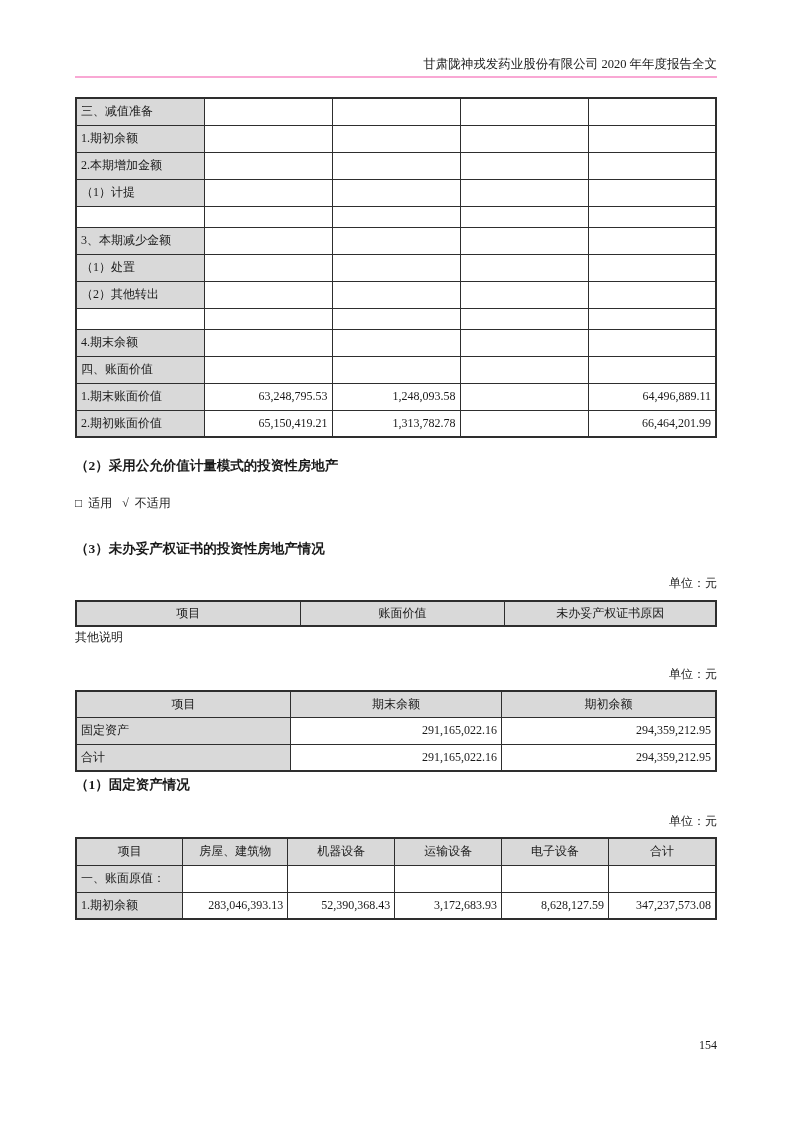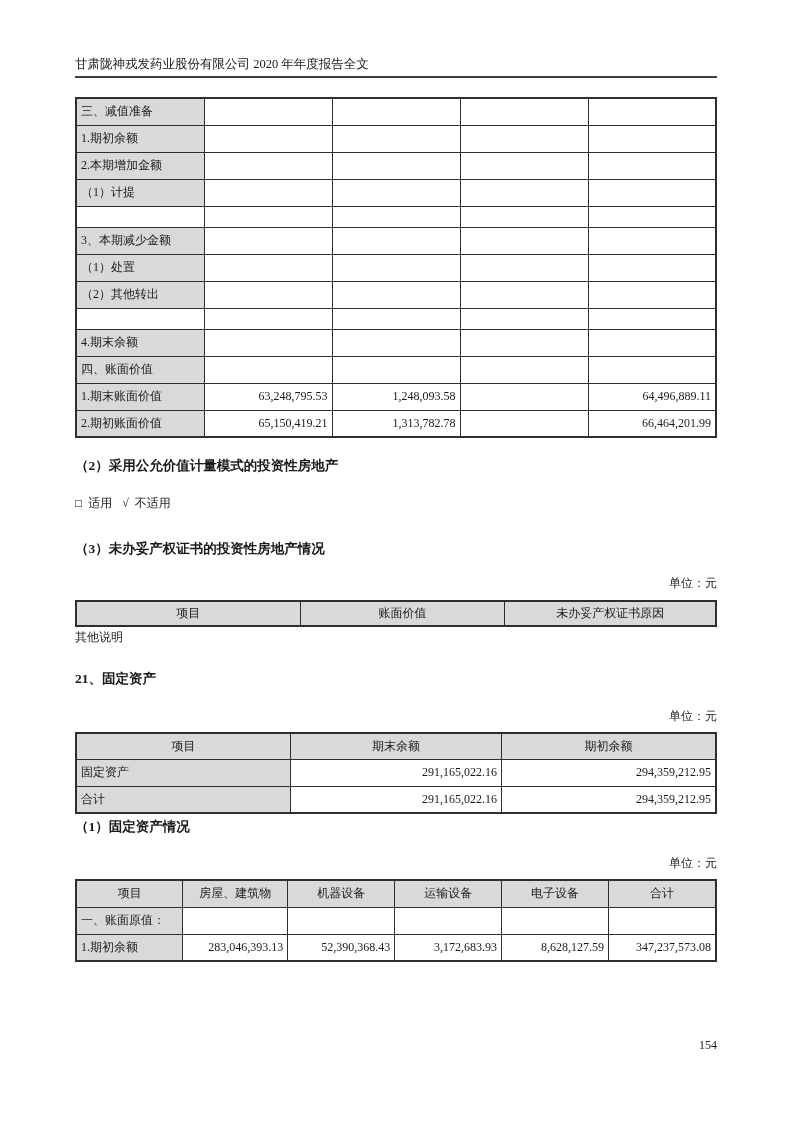--- a/index.html
+++ b/index.html
@@ -4,22 +4,22 @@
 <style>
   * { margin:0; padding:0; box-sizing:border-box; }
   html,body { background:#ffffff; }
   .page {
     position:relative; width:793px; height:1122px; background:#ffffff;
     font-family:"Liberation Serif","DejaVu Serif",serif; color:#1a1a1a;
     overflow:hidden;
   }
   .content { margin:0 76px 0 75px; width:642px; }
   .page-header {
-    padding-top:57px; padding-bottom:4px; 
-    font-size:12.5px; line-height:15px; border-bottom:2px solid #404040;
+    padding-top:57px; padding-bottom:4px; text-align:right;
+    font-size:12.5px; line-height:15px; border-bottom:2px solid #f9a8d4;
   }
   table.t {
     width:100%; border-collapse:collapse; table-layout:fixed;
     font-size:12px; border:2px solid #2e2e2e;padding-left:24px;
   }
   table.t td {
     border:1px solid #2e2e2e; height:27px; padding:0 4px;
     overflow:hidden; white-space:nowrap; vertical-align:middle;
   }
   .t1 { margin-top:19px; }
@@ -184,21 +184,20 @@
         <tr>
           <td class="hdr h">项目</td>
           <td class="hdr h">账面价值</td>
           <td class="hdr h">未办妥产权证书原因</td>
         </tr>
       </tbody>
     </table>
 
     <div class="note">其他说明</div>
 
-    <div class="h3 h-s21">21、固定资产</div>
 
     <div class="unit unit-21">单位：元</div>
 
     <table class="t t3">
       <colgroup>
           <col style="width:33.5%">
           <col style="width:33%">
           <col style="width:33.5%">
         </colgroup>
       <tbody>

